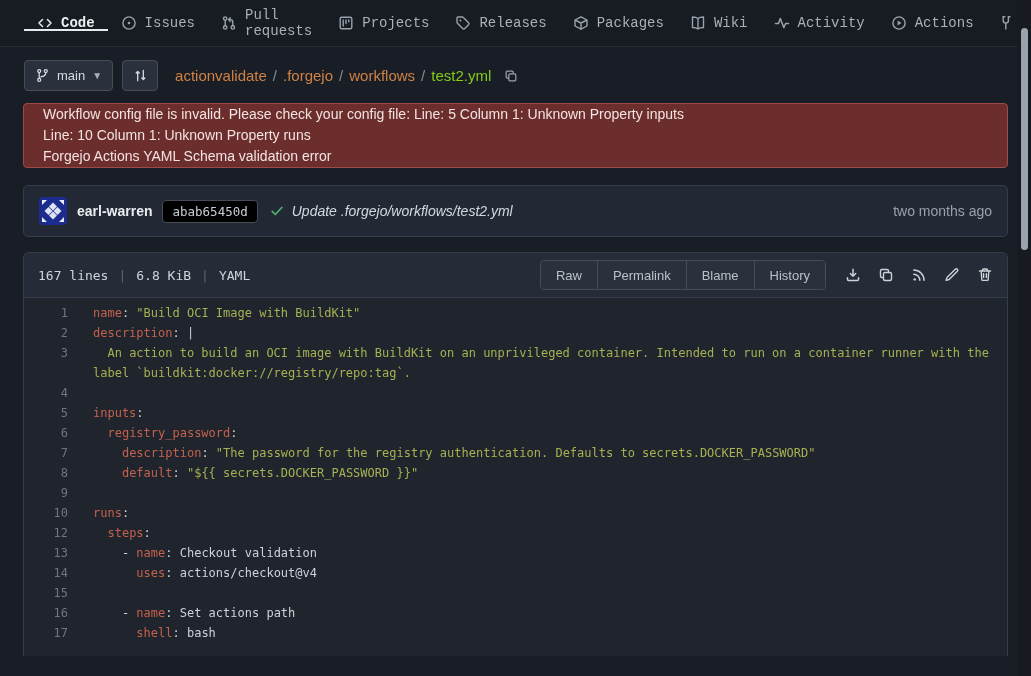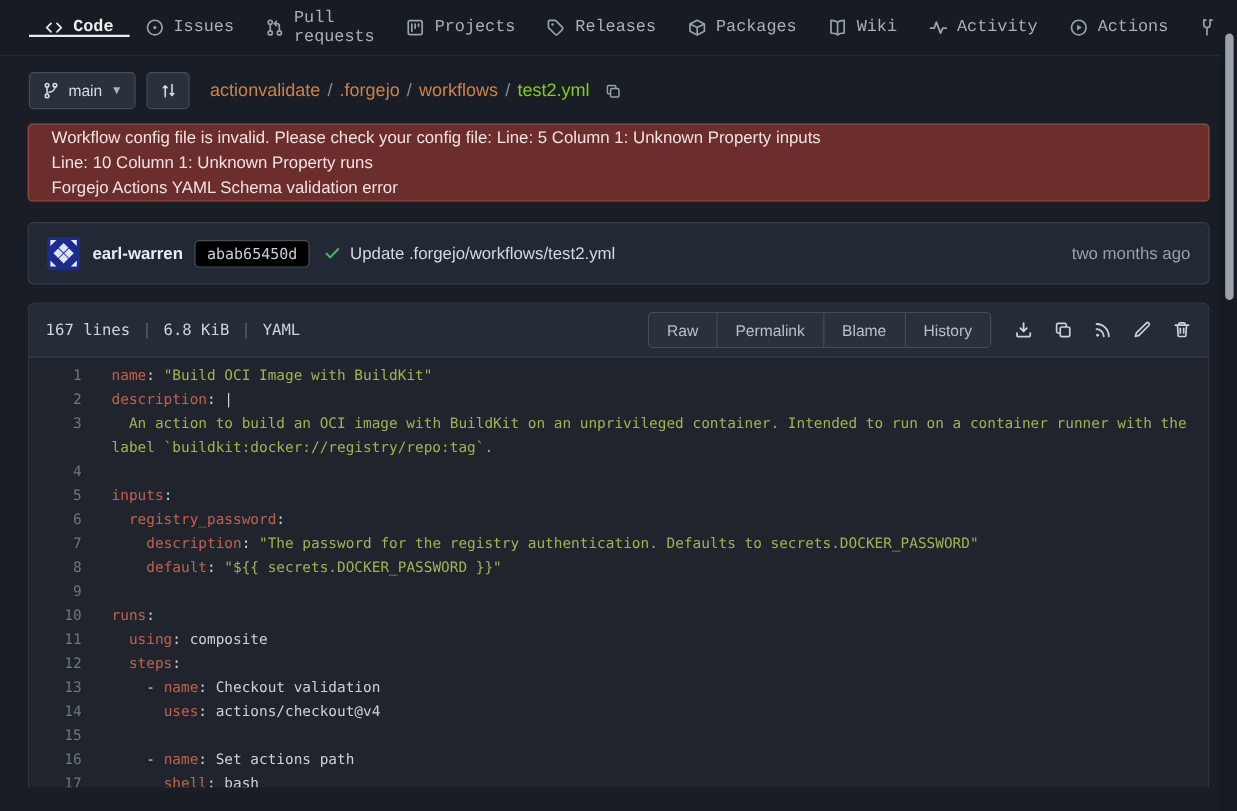--- a/index.html
+++ b/index.html
@@ -55,21 +55,21 @@
     margin:0 23px 15px 23px; background:#232934; border:1px solid #353d4a; border-radius:5px;
     height:52px; display:flex; align-items:center; padding:0 15px;
   }
   .avatar { width:28px; height:28px; border-radius:3px; overflow:hidden; flex:0 0 28px; }
   .author { font-weight:bold; font-size:14px; color:#e9edf1; margin-left:10px; }
   .hash-badge {
     font-family:"DejaVu Sans Mono",monospace; font-size:12.5px; color:#c7cdd4;
     background:#000000; border:1px solid #464d57; border-radius:4px; padding:3px 9px; margin-left:10px; cursor:pointer;
   }
   .commit-check { color:#4fae63; margin-left:12px; cursor:pointer; }
-  .commit-msg { font-size:14px; color:#d3d9df; margin-left:8px; }
+  .commit-msg { font-size:14px; color:#d3d9df; margin-left:8px;font-style:italic; }
   .commit-time { margin-left:auto; font-size:14px; color:#99a1aa; }
 
   
   .file-box {
     margin:0 23px; border:1px solid #353d4a; border-bottom:none; border-radius:6px 6px 0 0;
     height:404px; overflow:hidden; background:#1f242d;
   }
   .file-header {
     height:45px; background:#262c37; border-bottom:1px solid #353d4a;
     display:flex; align-items:center; padding:0 14px;
@@ -345,24 +345,20 @@
       </div>
       <div class="code-line">
         <span class="ln">9</span>
         <span class="code-text"></span>
       </div>
       <div class="code-line">
         <span class="ln">10</span>
         <span class="code-text"><span class="tk-key">runs</span><span class="tk-plain">:</span></span>
       </div>
       <div class="code-line">
-        <span class="ln">11</span>
-        <span class="code-text"><span class="tk-plain">  </span><span class="tk-key">using</span><span class="tk-plain">: composite</span></span>
-      </div>
-      <div class="code-line">
         <span class="ln">12</span>
         <span class="code-text"><span class="tk-plain">  </span><span class="tk-key">steps</span><span class="tk-plain">:</span></span>
       </div>
       <div class="code-line">
         <span class="ln">13</span>
         <span class="code-text"><span class="tk-plain">    - </span><span class="tk-key">name</span><span class="tk-plain">: Checkout validation</span></span>
       </div>
       <div class="code-line">
         <span class="ln">14</span>
         <span class="code-text"><span class="tk-plain">      </span><span class="tk-key">uses</span><span class="tk-plain">: actions/checkout@v4</span></span>

